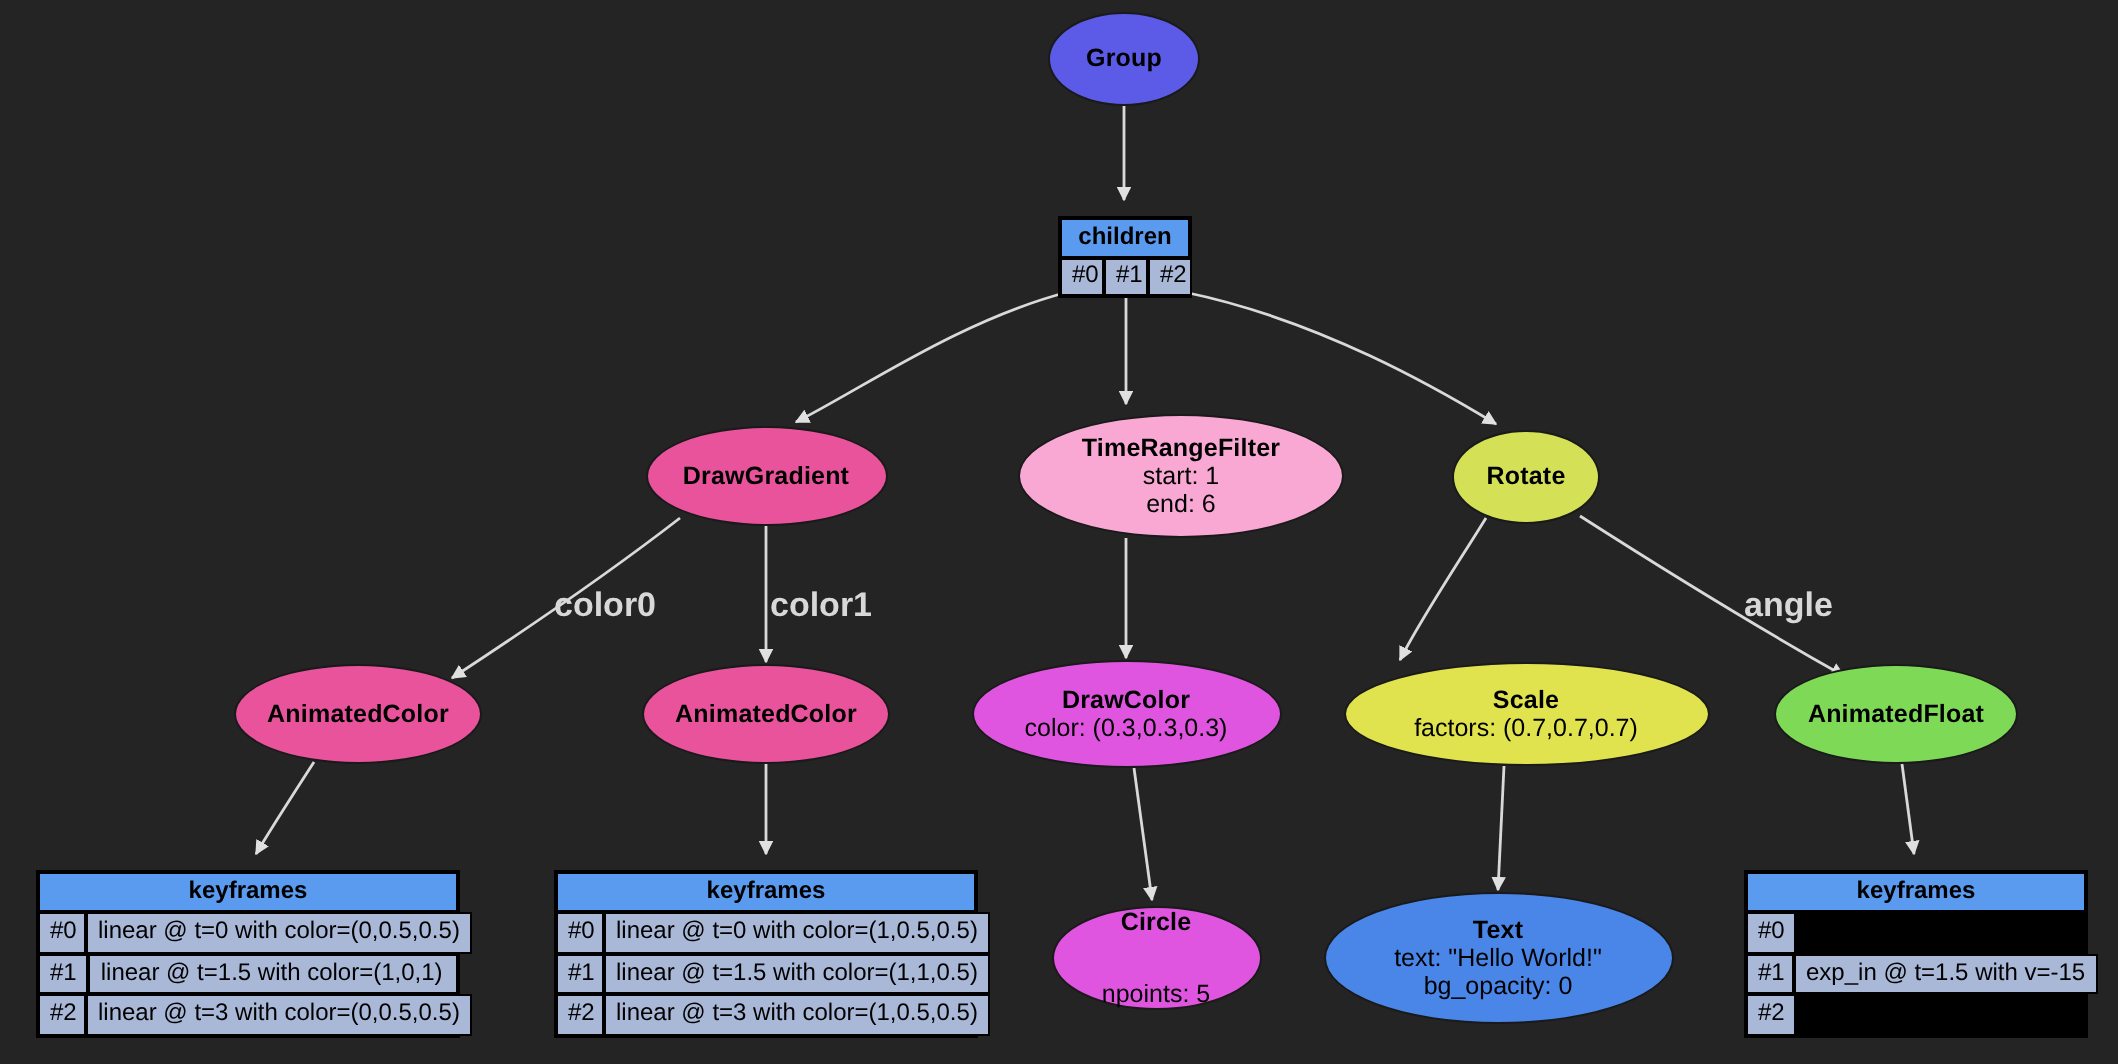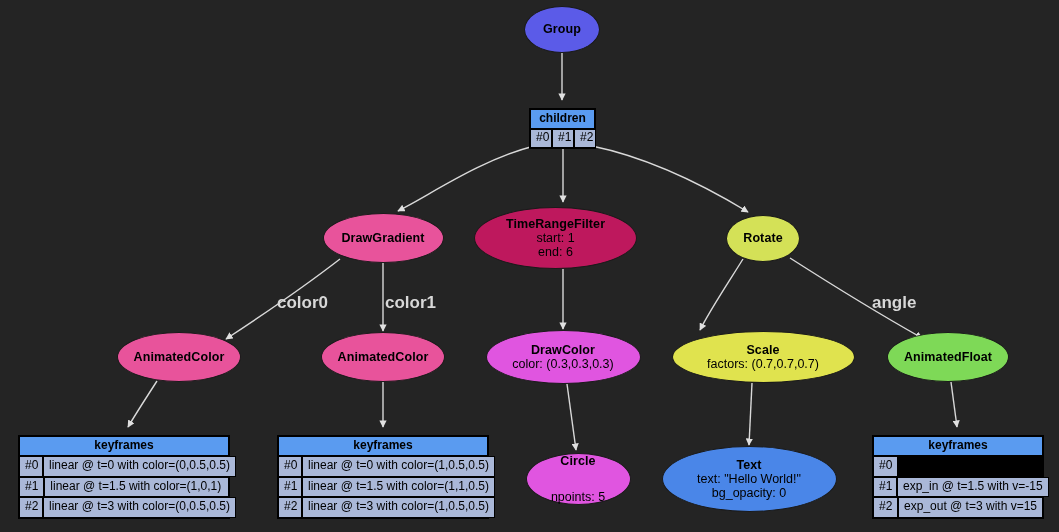--- a/index.html
+++ b/index.html
@@ -121,21 +121,21 @@
       </g>
   </svg>
 
   <div id="nodes-layer">
       <div class="node single" style="left: 524px; top: 5.5px; width: 76px; height: 47px; background: rgb(91, 91, 232);">
         <div class="ttl">Group</div>
       </div>
       <div class="node single" style="left: 322.5px; top: 213px; width: 121px; height: 50px; background: rgb(232, 83, 155);">
         <div class="ttl">DrawGradient</div>
       </div>
-      <div class="node" style="left: 474px; top: 207px; width: 163px; height: 62px; background: #be185d;">
+      <div class="node" style="left: 509px; top: 207px; width: 163px; height: 62px; background: #f9a8d4;">
         <div class="ttl">TimeRangeFilter</div>
         <div class="prop">start: 1</div>
         <div class="prop">end: 6</div>
       </div>
       <div class="node single" style="left: 726px; top: 214.5px; width: 74px; height: 47px; background: rgb(212, 225, 87);">
         <div class="ttl">Rotate</div>
       </div>
       <div class="node single" style="left: 117px; top: 332px; width: 124px; height: 50px; background: rgb(232, 83, 155);">
         <div class="ttl">AnimatedColor</div>
       </div>
@@ -206,21 +206,20 @@
         <div class="thead" style="background: rgb(90, 155, 240);">keyframes</div>
         <div class="trow">
           <div class="tcell idx" style="background: rgb(170, 184, 216);">#0</div>
         </div>
         <div class="trow">
           <div class="tcell idx" style="background: rgb(170, 184, 216);">#1</div>
           <div class="tcell" style="background: rgb(170, 184, 216); flex: 1 1 0%;">exp_in @ t=1.5 with v=-15</div>
         </div>
         <div class="trow">
           <div class="tcell idx" style="background: rgb(170, 184, 216);">#2</div>
-          <div class="tcell" style="background: rgb(170, 184, 216); flex: 1 1 0%;">exp_out @ t=3 with v=15</div>
         </div>
       </div>
     </div>
   <div id="labels-layer">
       <div class="elabel" style="left: 277px; top: 293px;">color0</div>
       <div class="elabel" style="left: 385px; top: 293px;">color1</div>
       <div class="elabel" style="left: 872px; top: 293px;">angle</div>
     </div>
 
 </div>

